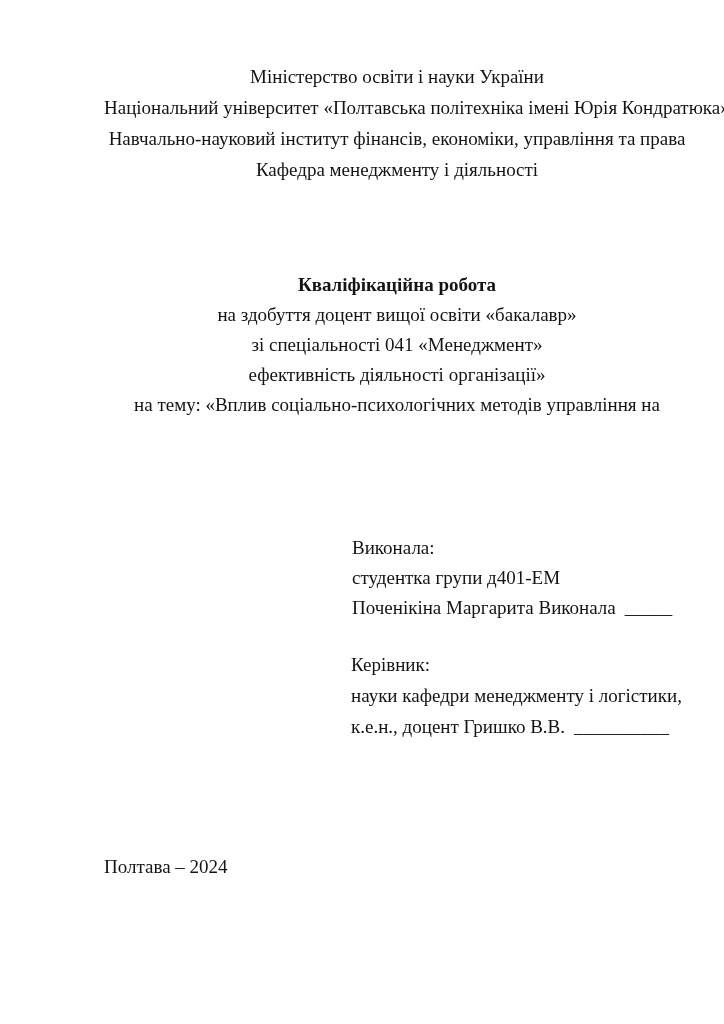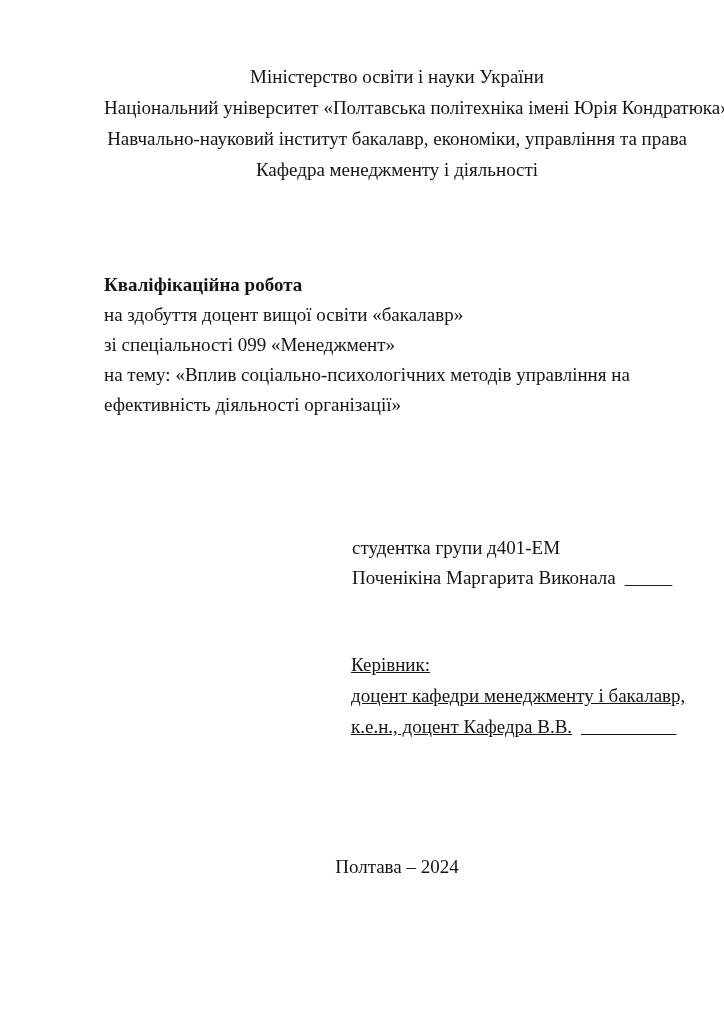--- a/index.html
+++ b/index.html
@@ -28,89 +28,89 @@
     text-align: center;
     line-height: 31px;
   }
 
   
   .title-block {
     position: absolute;
     top: 270px;
     left: 104px;
     width: 586px;
-    text-align: left;
+    text-align: center;
     line-height: 30px;
   }
   .work-type { font-weight: bold; }
 
   
   .executor-block {
     position: absolute;
     top: 533px;
     left: 352px;
     line-height: 30px;
   }
 
   
   .supervisor-block {
     position: absolute;
     top: 649px;
     left: 351px;
     line-height: 31px;
-    text-decoration: underline;
   }
 
   .sig {
     margin-left: 9px;
     letter-spacing: 0;
   }
 
   
   .footer-block {
     position: absolute;
     top: 851px;
     left: 104px;
     width: 586px;
-    text-align: center;
+    text-align: left;
     line-height: 31px;
   }
 </style>
 </head>
 <body>
 
 <div class="page">
 
   <div class="header-block">
     <div class="line">Міністерство освіти і науки України</div>
     <div class="line">Національний університет «Полтавська політехніка імені Юрія Кондратюка»</div>
-    <div class="line">Навчально-науковий інститут бакалавр, економіки, управління та права</div>
+    <div class="line">Навчально-науковий інститут фінансів, економіки, управління та права</div>
     <div class="line">Кафедра менеджменту і діяльності</div>
   </div>
 
   <div class="title-block">
     <div class="line work-type">Кваліфікаційна робота</div>
     <div class="line">на здобуття доцент вищої освіти «бакалавр»</div>
-    <div class="line">зі спеціальності 099 «Менеджмент»</div>
+    <div class="line">зі спеціальності 041 «Менеджмент»</div>
+    <div class="line">ефективність діяльності організації»</div>
     <div class="line">на тему: «Вплив соціально-психологічних методів управління на</div>
-    <div class="line">ефективність діяльності організації»</div>
   </div>
 
   <div class="executor-block">
+    <div class="line">Виконала:</div>
     <div class="line">студентка групи д401-ЕМ</div>
     <div class="line">
       <span>Поченікіна Маргарита Виконала</span><span class="sig">_____</span>
     </div>
   </div>
 
   <div class="supervisor-block">
     <div class="line">Керівник:</div>
-    <div class="line">доцент кафедри менеджменту і бакалавр,</div>
+    <div class="line">науки кафедри менеджменту і логістики,</div>
     <div class="line">
-      <span>к.е.н., доцент Кафедра В.В.</span><span class="sig">__________</span>
+      <span>к.е.н., доцент Гришко В.В.</span><span class="sig">__________</span>
     </div>
   </div>
 
   <div class="footer-block">
     <div class="line">Полтава – 2024</div>
   </div>
 
 </div>
 
 </body></html>

